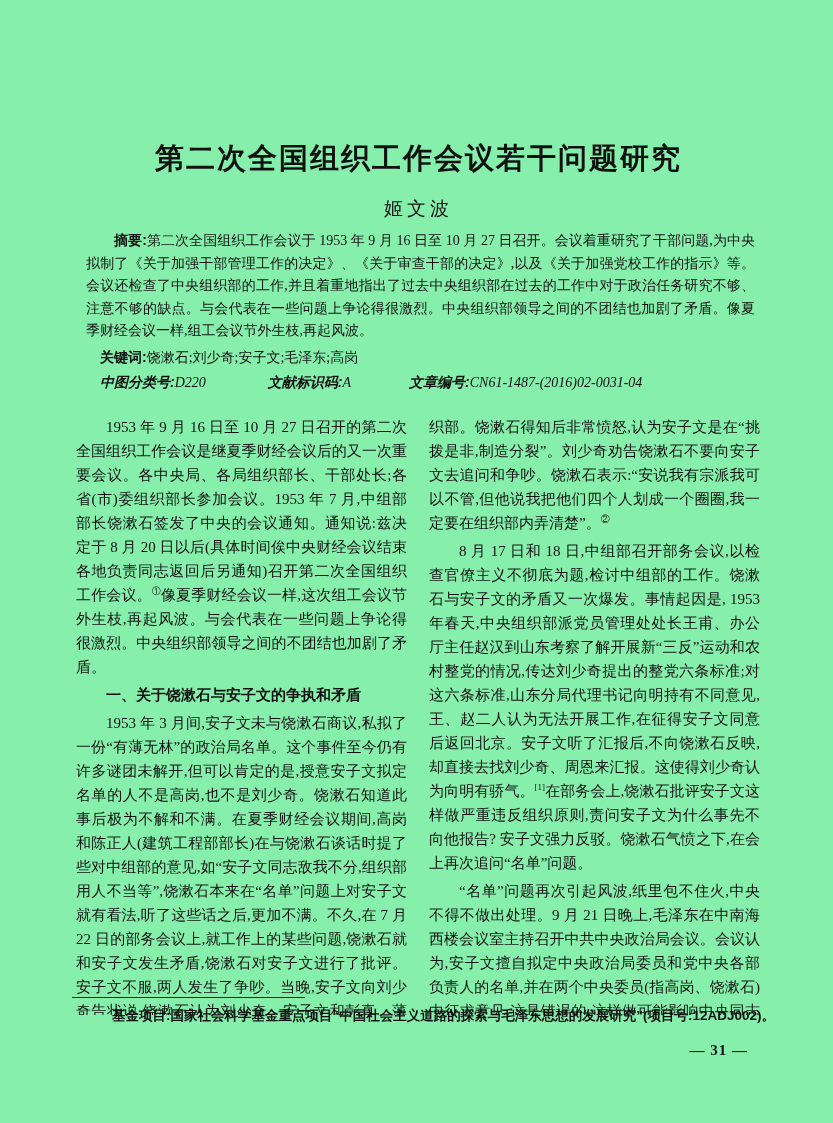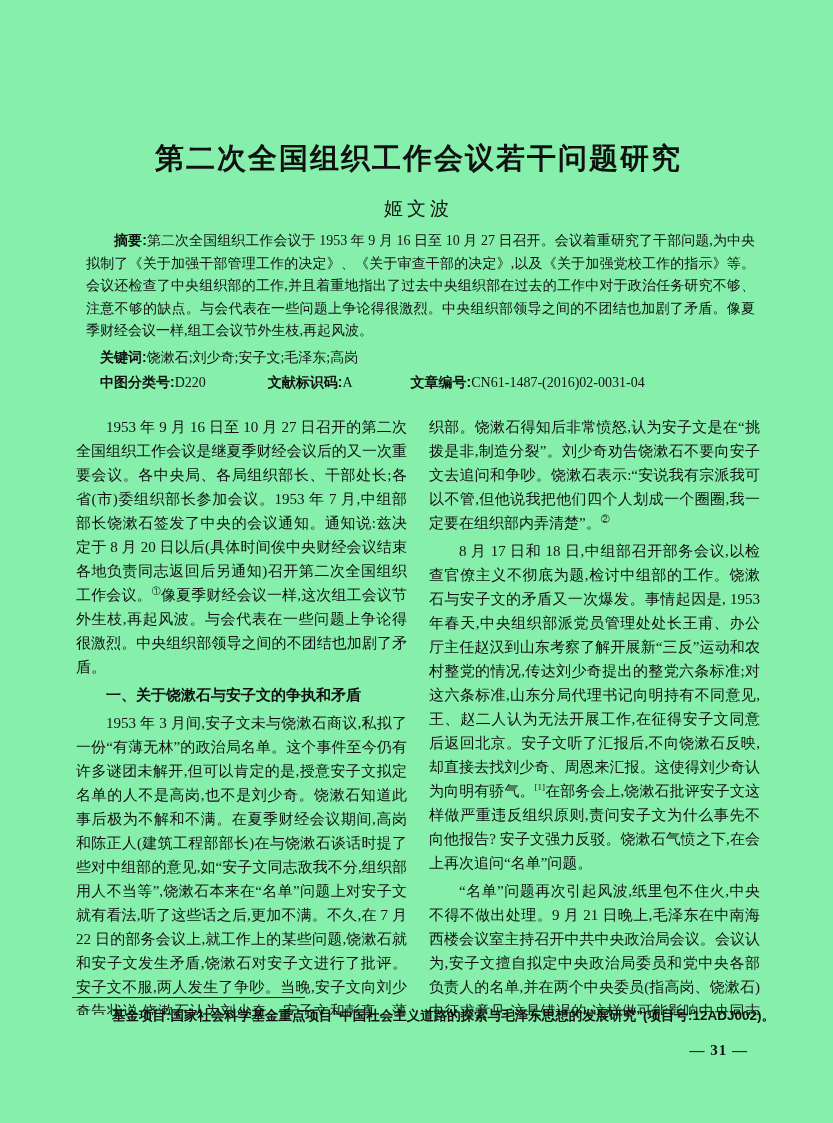--- a/index.html
+++ b/index.html
@@ -48,20 +48,21 @@
     font-size:14px;
     line-height:22px;
     text-indent:1em;
   }
   .codes{
     margin:2px 10px 0 14px;
     font-size:14px;
     line-height:22px;
     text-indent:1em;
     display:block;
+    font-style:italic;
   }
   .codes .code-item{display:inline-block;text-indent:0;}
   .codes .code-item:nth-child(1){margin-right:62px;}
   .codes .code-item:nth-child(2){margin-right:58px;}
   .columns{
     display:flex;
     gap:14px;
     margin-top:17px;
     height:604px;
     overflow:hidden;

